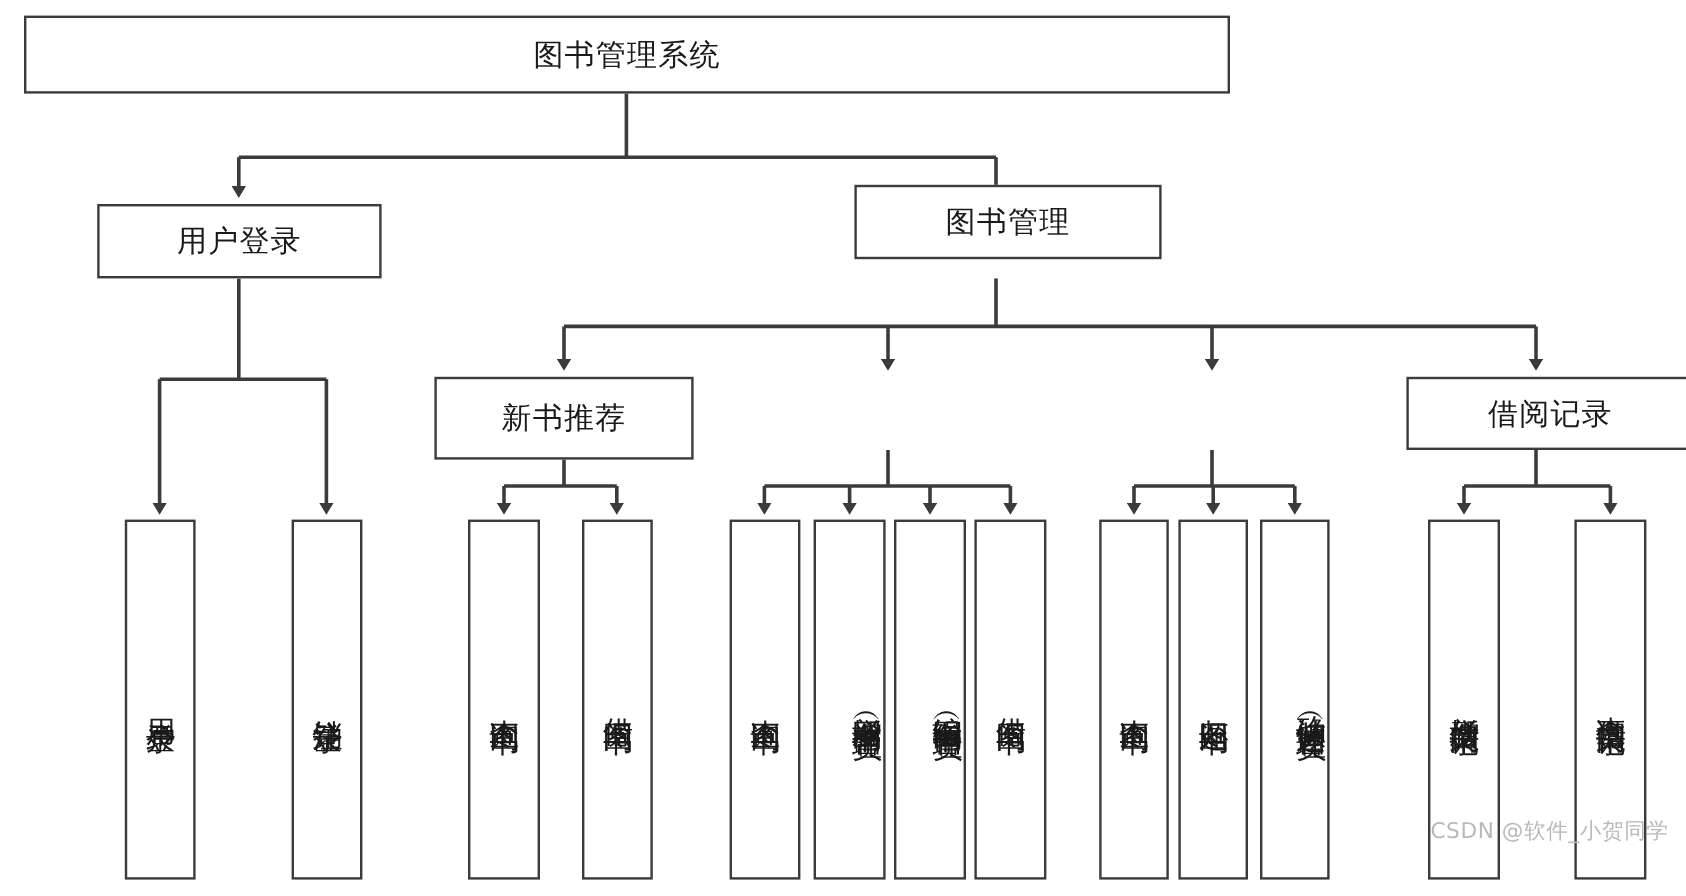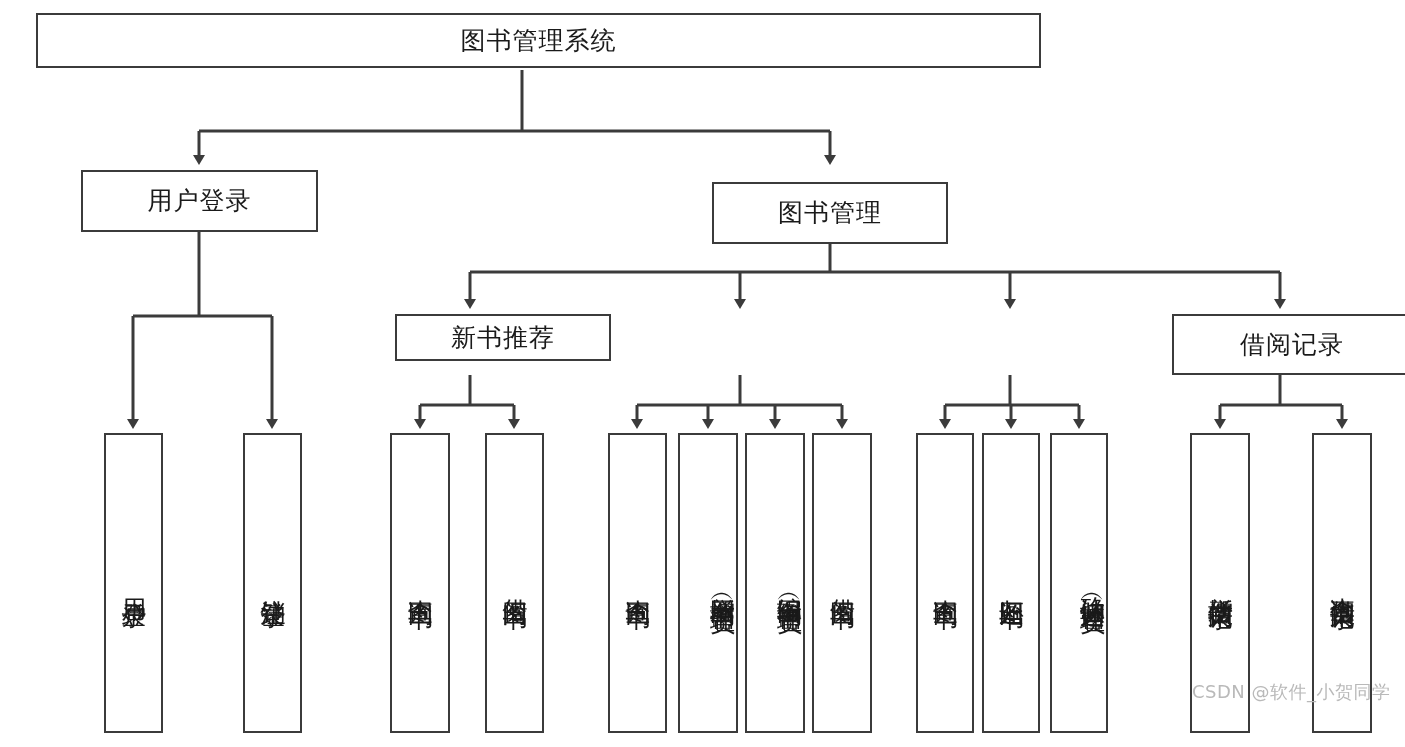--- a/index.html
+++ b/index.html
@@ -118,32 +118,32 @@
       <path d="M 1011 405 L 1011 420" marker-end="url(#arrow)"></path>
       <path d="M 1079 405 L 1079 420" marker-end="url(#arrow)"></path>
 
       <path d="M 1280 375 L 1280 405"></path>
       <path d="M 1220 405 L 1342 405"></path>
       <path d="M 1220 405 L 1220 420" marker-end="url(#arrow)"></path>
       <path d="M 1342 405 L 1342 420" marker-end="url(#arrow)"></path>
     </g>
   </svg>
 
-  <div class="node horiz" style="left:36px; top:13px; width:1005px; height:55px;">
+  <div class="node horiz" style="left:20px; top:13px; width:1005px; height:65px;">
     <span class="node-label">图书管理系统</span>
   </div>
 
   <div class="node horiz" style="left:81px; top:170px; width:237px; height:62px;">
     <span class="node-label">用户登录</span>
   </div>
-  <div class="node horiz" style="left:712px; top:182px; width:236px; height:62px;">
+  <div class="node horiz" style="left:712px; top:154px; width:256px; height:62px;">
     <span class="node-label">图书管理</span>
   </div>
 
-  <div class="node horiz" style="left:362px; top:314px; width:216px; height:47px;margin-left:33px;">
+  <div class="node horiz" style="left:362px; top:314px; width:216px; height:69px;">
     <span class="node-label">新书推荐</span>
   </div>
   <div class="node horiz" style="left:1172px; top:314px; width:240px; height:61px;">
     <span class="node-label">借阅记录</span>
   </div>
 
   <div class="node vert centered" style="left:104px; top:433px; width:59px; height:300px;">
     <span class="node-label">用户登录</span>
   </div>
   <div class="node vert centered" style="left:243px; top:433px; width:59px; height:300px;">

